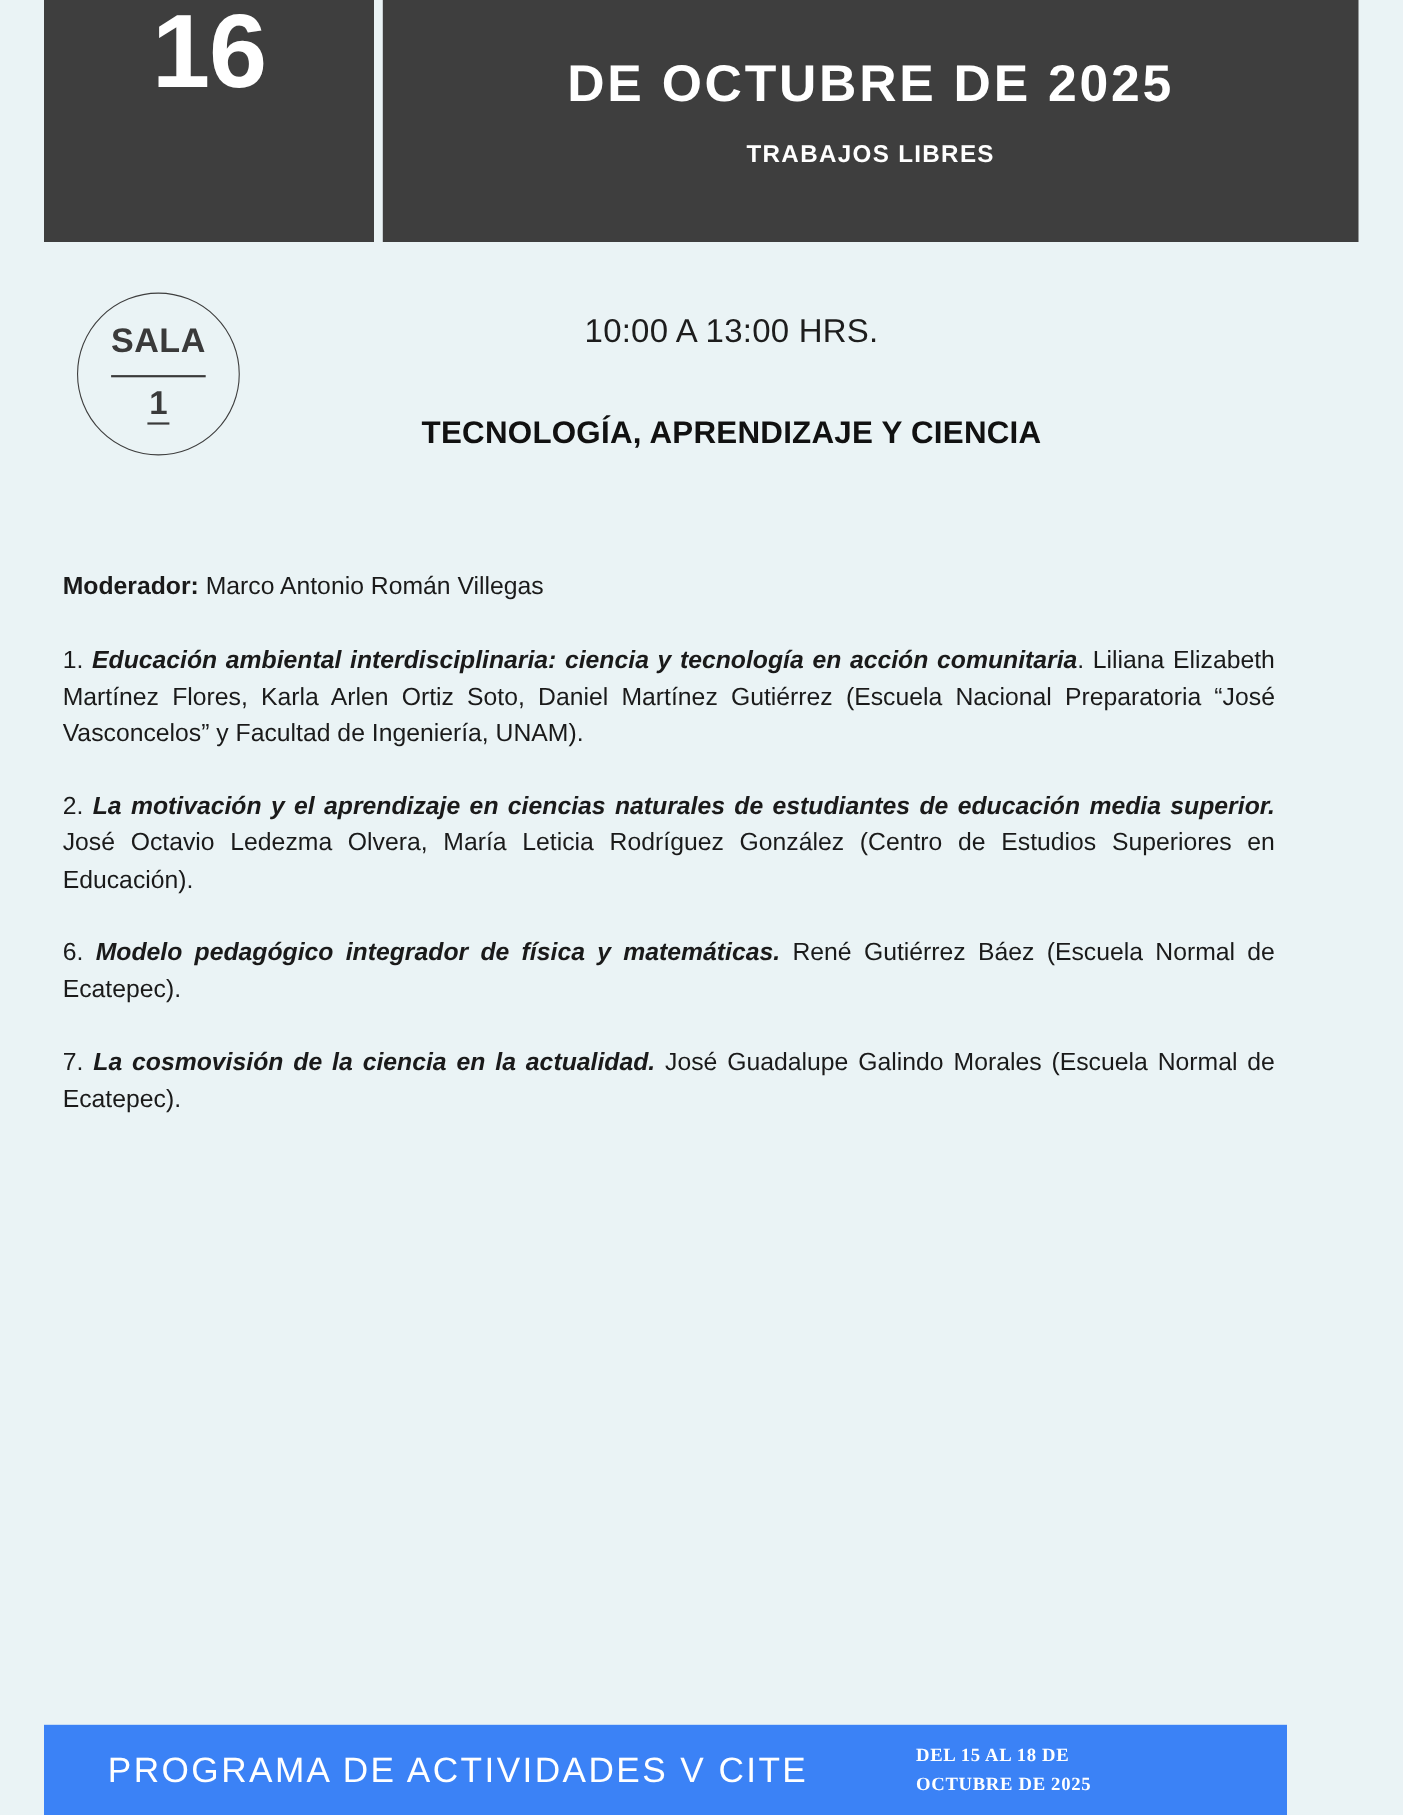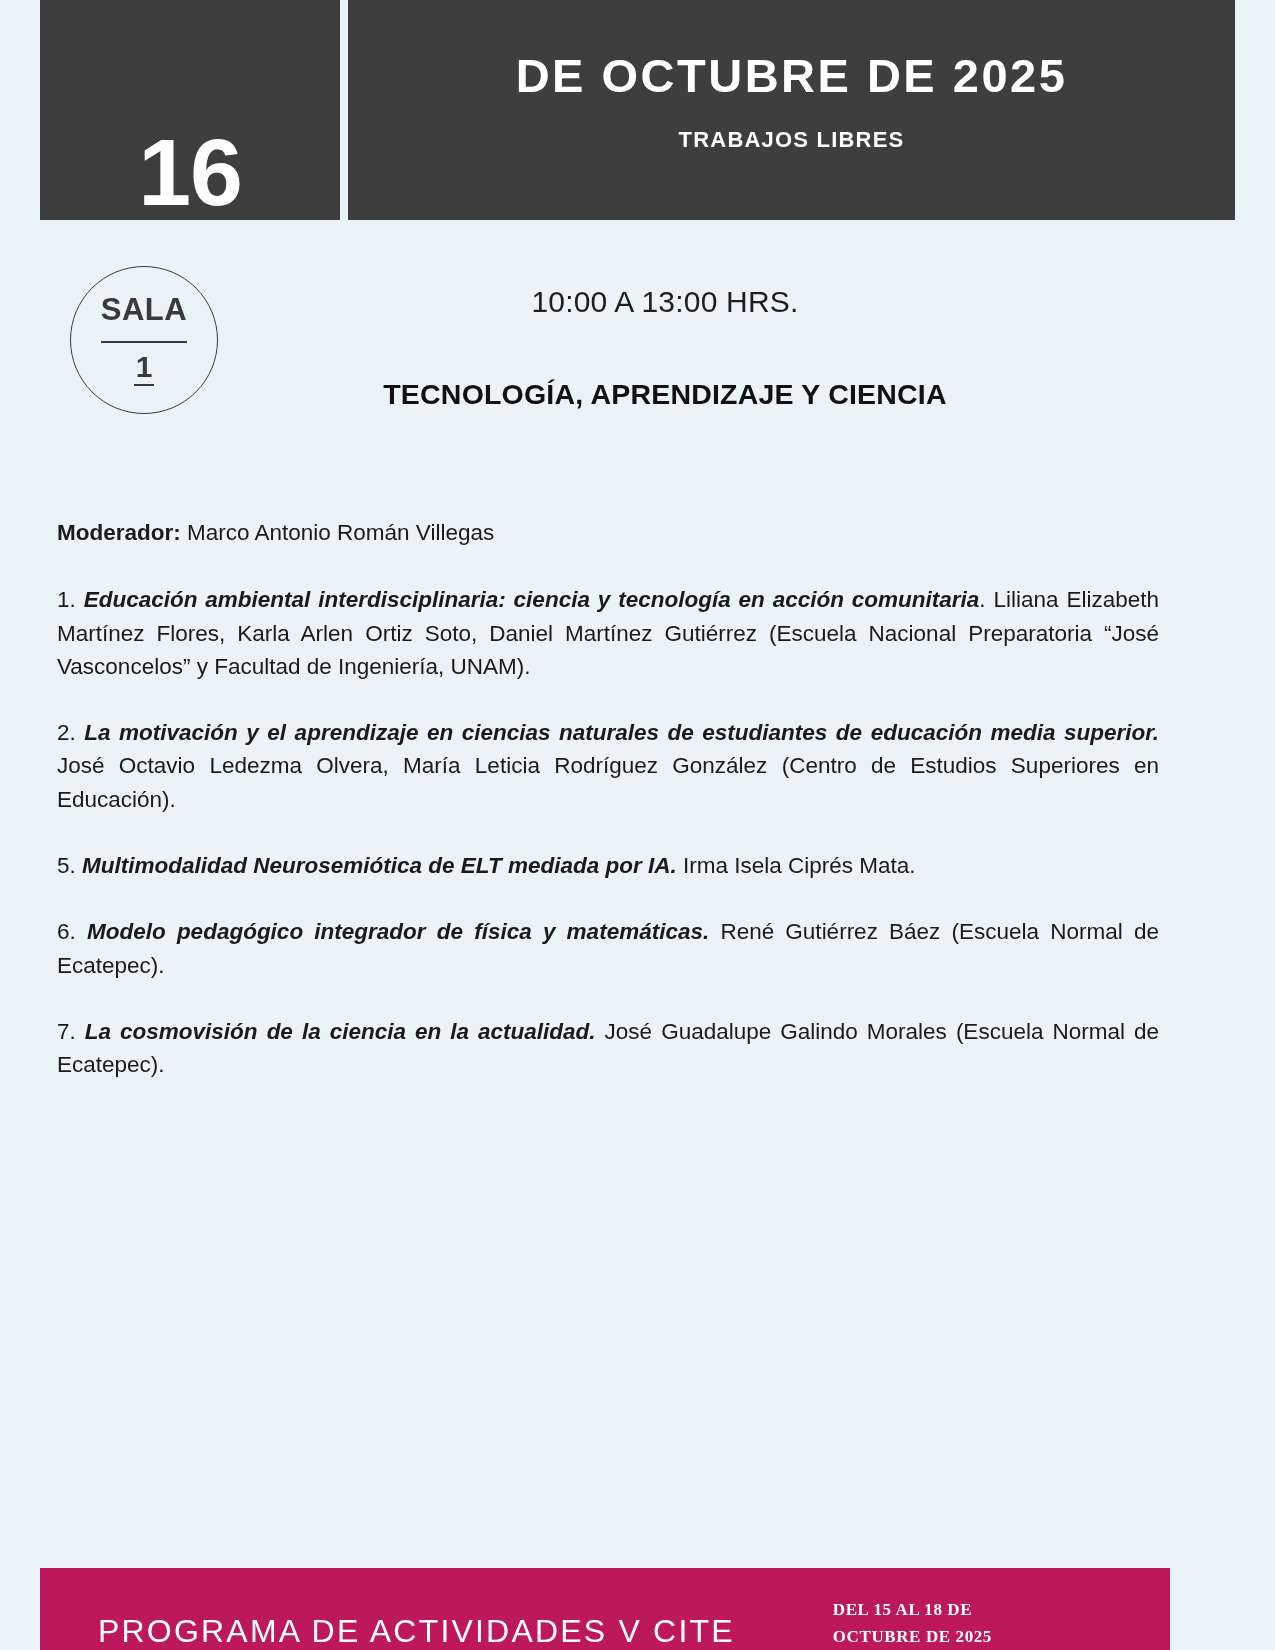--- a/index.html
+++ b/index.html
@@ -22,21 +22,21 @@
     top: 0;
     width: 1195px;
     height: 220px;
     display: flex;
     align-items: stretch;
   }
   .header-day {
     width: 300px;
     background: #3e3e3e;
     display: flex;
-    align-items: flex-end;
+    align-items: flex-start;
     justify-content: center;
     flex: none;
   }
   .header-day-num {
     color: #ffffff;
     font-size: 95px;
     font-weight: bold;
     line-height: 1;
     letter-spacing: -1px;
     font-family: "Liberation Sans", sans-serif;
@@ -157,23 +157,23 @@
   }
   .talk-authors { }
 
   
   .footer {
     position: absolute;
     left: 40px;
     bottom: 0;
     width: 1130px;
     height: 82px;
-    background: #be185d;
-    display: flex;
-    align-items: flex-end;
+    background: #3b82f6;
+    display: flex;
+    align-items: center;
   }
   .footer-main {
     color: #ffffff;
     font-size: 32px;
     letter-spacing: 2.2px;
     margin-left: 58px;
     white-space: nowrap;
   }
   .footer-dates {
     color: #ffffff;
@@ -216,23 +216,20 @@
   <p class="talk">
     <span class="talk-num">1. </span><span class="talk-title">Educación ambiental interdisciplinaria: ciencia y tecnología en acción comunitaria</span><span class="talk-authors">. Liliana Elizabeth Martínez Flores, Karla Arlen Ortiz Soto, Daniel Martínez Gutiérrez (Escuela Nacional Preparatoria “José Vasconcelos” y Facultad de Ingeniería, UNAM).</span>
   </p>
 
   <p class="talk">
     <span class="talk-num">2. </span><span class="talk-title">La motivación y el aprendizaje en ciencias naturales de estudiantes de educación media superior.</span><span class="talk-authors"> José Octavio Ledezma Olvera, María Leticia Rodríguez González (Centro de Estudios Superiores en Educación).</span>
   </p>
 
 
 
-  <p class="talk">
-    <span class="talk-num">5. </span><span class="talk-title">Multimodalidad Neurosemiótica de ELT mediada por IA.</span><span class="talk-authors"> Irma Isela Ciprés Mata.</span>
-  </p>
 
   <p class="talk">
     <span class="talk-num">6. </span><span class="talk-title">Modelo pedagógico integrador de física y matemáticas.</span><span class="talk-authors"> René Gutiérrez Báez (Escuela Normal de Ecatepec).</span>
   </p>
 
   <p class="talk">
     <span class="talk-num">7. </span><span class="talk-title">La cosmovisión de la ciencia en la actualidad.</span><span class="talk-authors"> José Guadalupe Galindo Morales (Escuela Normal de Ecatepec).</span>
   </p>
 </div>
 

